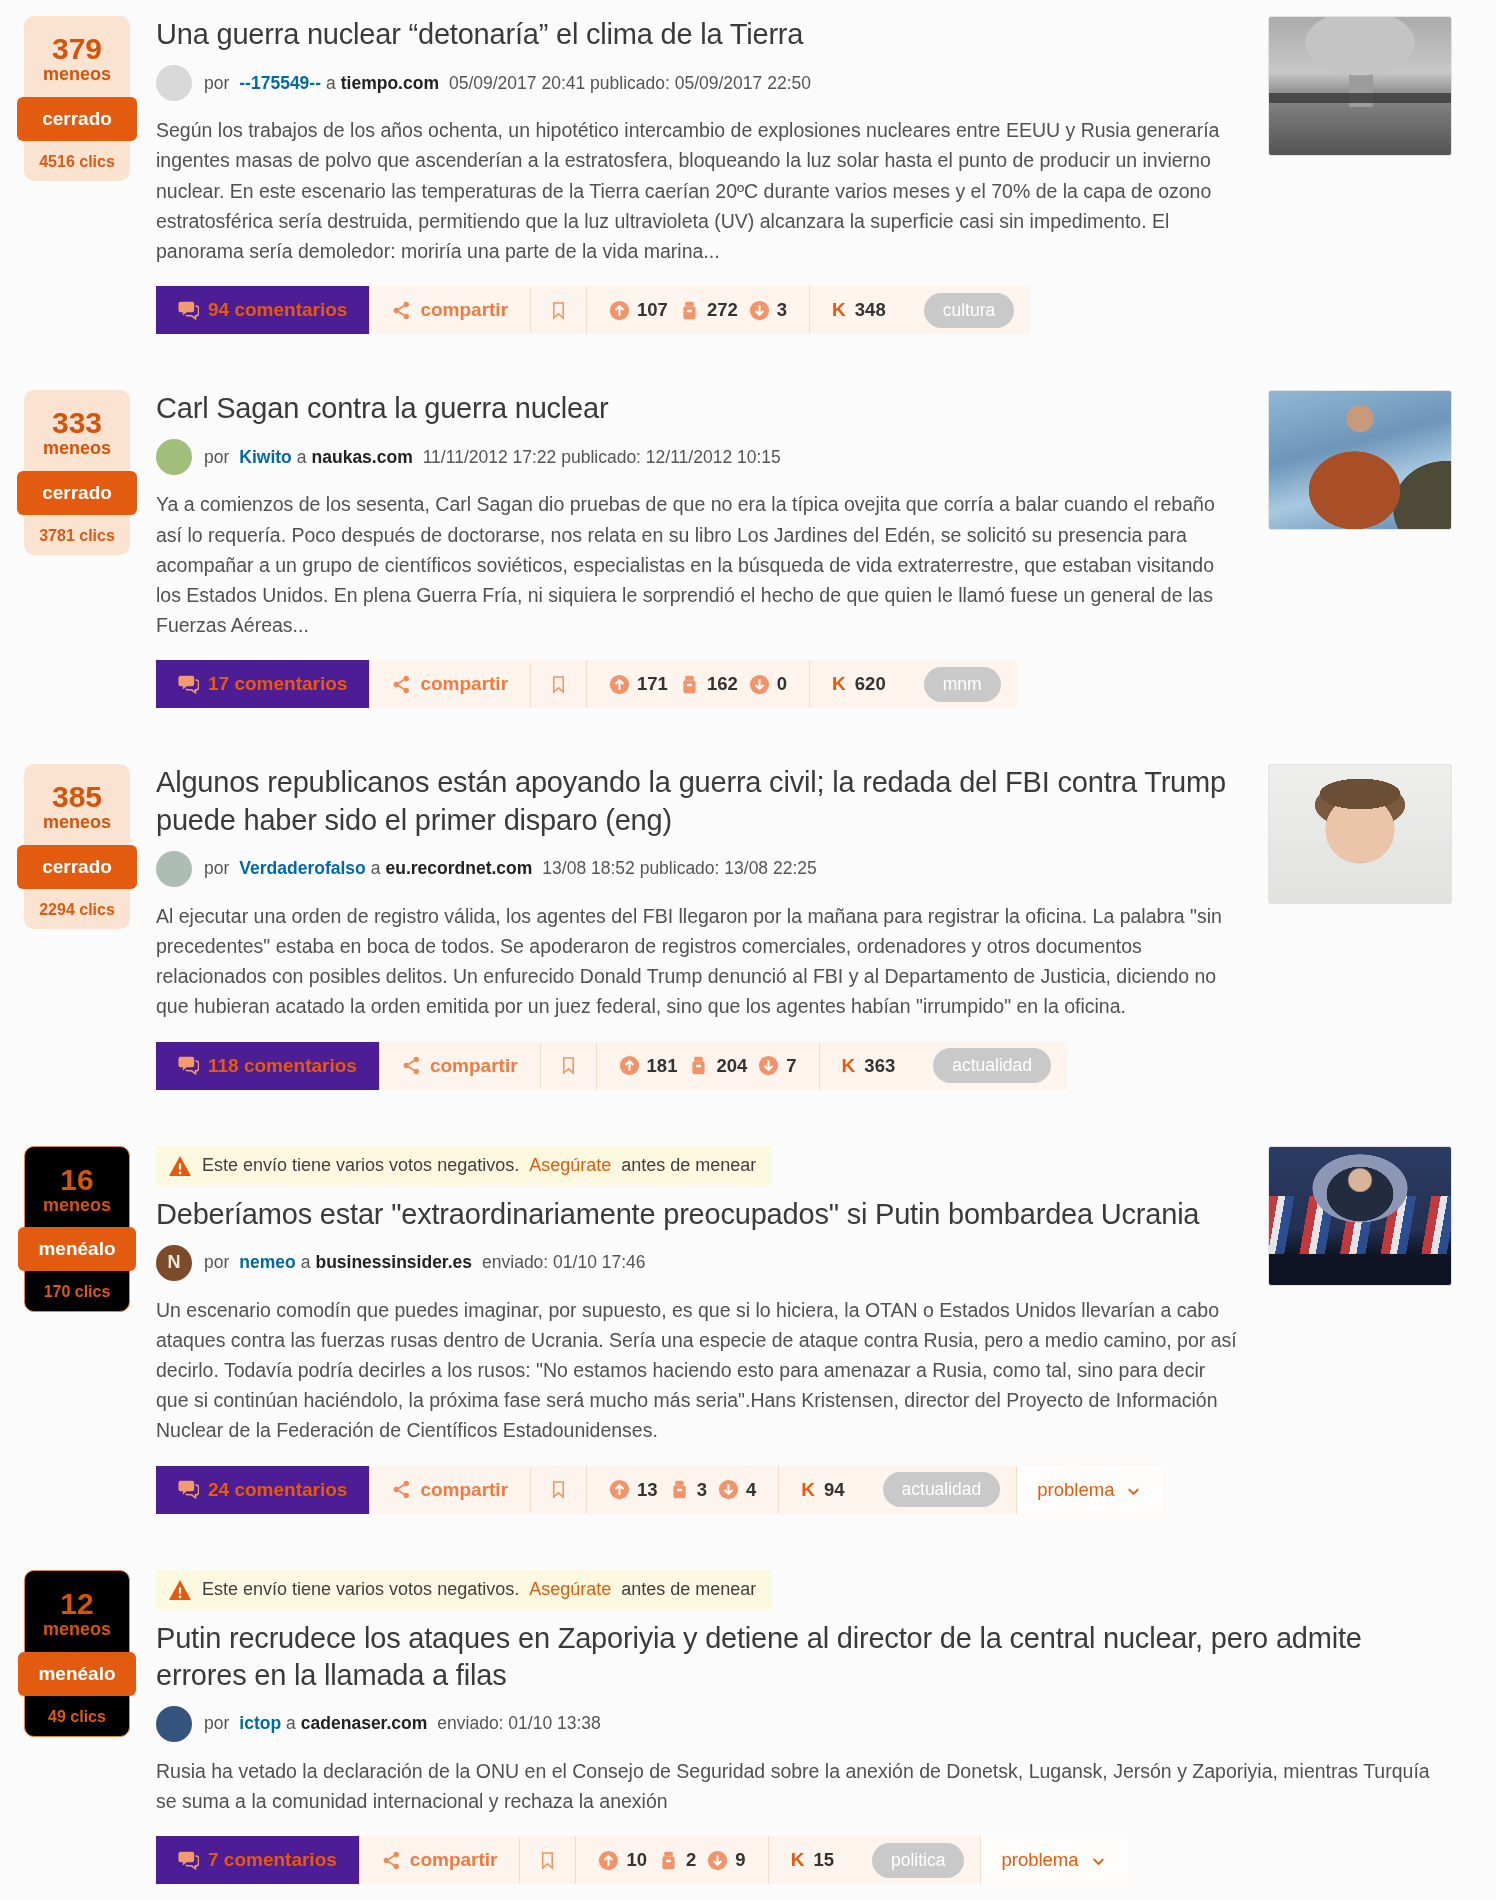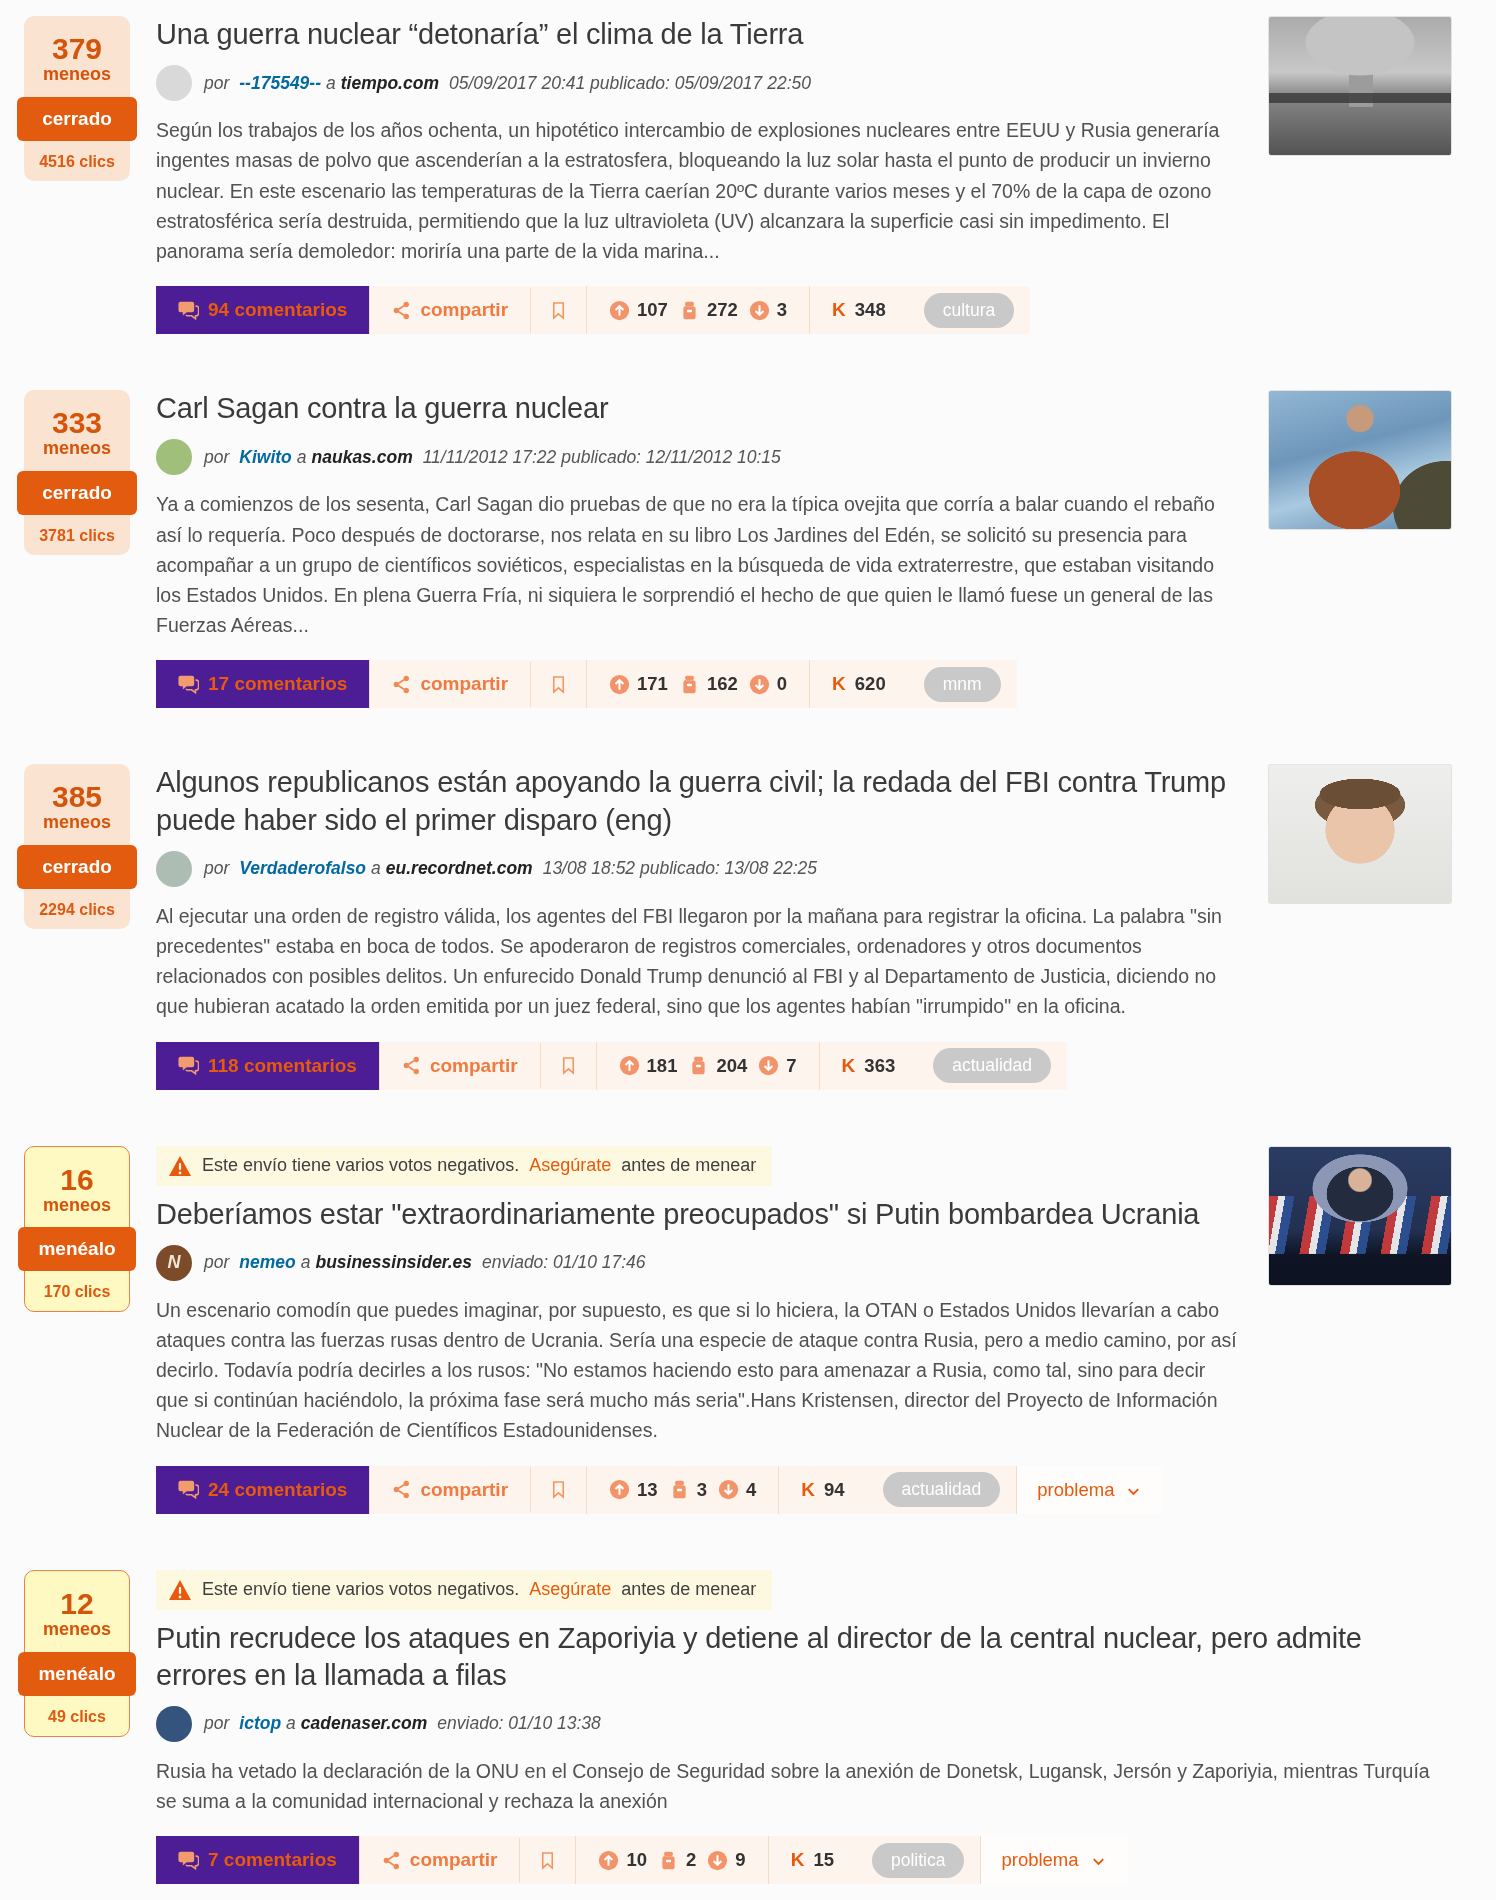--- a/index.html
+++ b/index.html
@@ -14,21 +14,21 @@
 
   
   .story { display:flex; align-items:flex-start; margin-bottom:56px; }
 
   
   .votes {
     flex:none; width:106px; margin-right:26px;
     background:#fbe3d2; border-radius:10px;
     padding:16px 0 10px; text-align:center;
   }
-  .votes.open { background:#fef9c3; border:1px solid #e8824a; }
+  .votes.open { background:#000000; border:1px solid #e8824a; }
   .meneos-num { font-size:30px; font-weight:700; color:#d4540a; line-height:1.1; }
   .meneos-lbl { font-size:18px; font-weight:700; color:#d4540a; line-height:1.1; }
   .status-btn {
     display:block; width:calc(100% + 14px); margin:12px -7px 12px;
     background:#e25b0e; color:#fff; font-weight:700; font-size:19px;
     border:none; border-radius:6px; padding:11px 0; cursor:pointer;
     font-family:inherit;
   }
   .clics { font-size:16px; font-weight:700; color:#dd5a10; }
 
@@ -40,21 +40,21 @@
     background:#fcf9e0; padding:9px 16px 9px 12px;
     font-size:18px; color:#3f3f3f; margin-bottom:10px;
   }
   .warning .warn-link { color:#e8590c; text-decoration:none; cursor:pointer; }
   .warn-svg { width:24px; height:22px; display:block; }
 
   .title {
     margin:0 0 12px; font-size:29px; font-weight:400; color:#3a3a3a;
     line-height:1.28; letter-spacing:-0.2px; cursor:pointer;
   }
-  .byline { display:flex; align-items:center; margin:0 0 14px; font-size:17.5px; color:#555;font-style:italic; }
+  .byline { display:flex; align-items:center; margin:0 0 14px; font-size:17.5px; color:#555; }
   .avatar {
     flex:none; width:36px; height:36px; border-radius:50%;
     margin-right:12px; display:flex; align-items:center; justify-content:center;
     color:#f0e6d8; font-weight:700; font-size:18px; cursor:pointer;
   }
   .byline .sep { margin:0 5px; }
   .author { color:#0369a1; font-weight:700; text-decoration:none; cursor:pointer; }
   .domain { color:#222; font-weight:700; margin-right:10px; cursor:pointer; }
   .dates { color:#555; }
 

